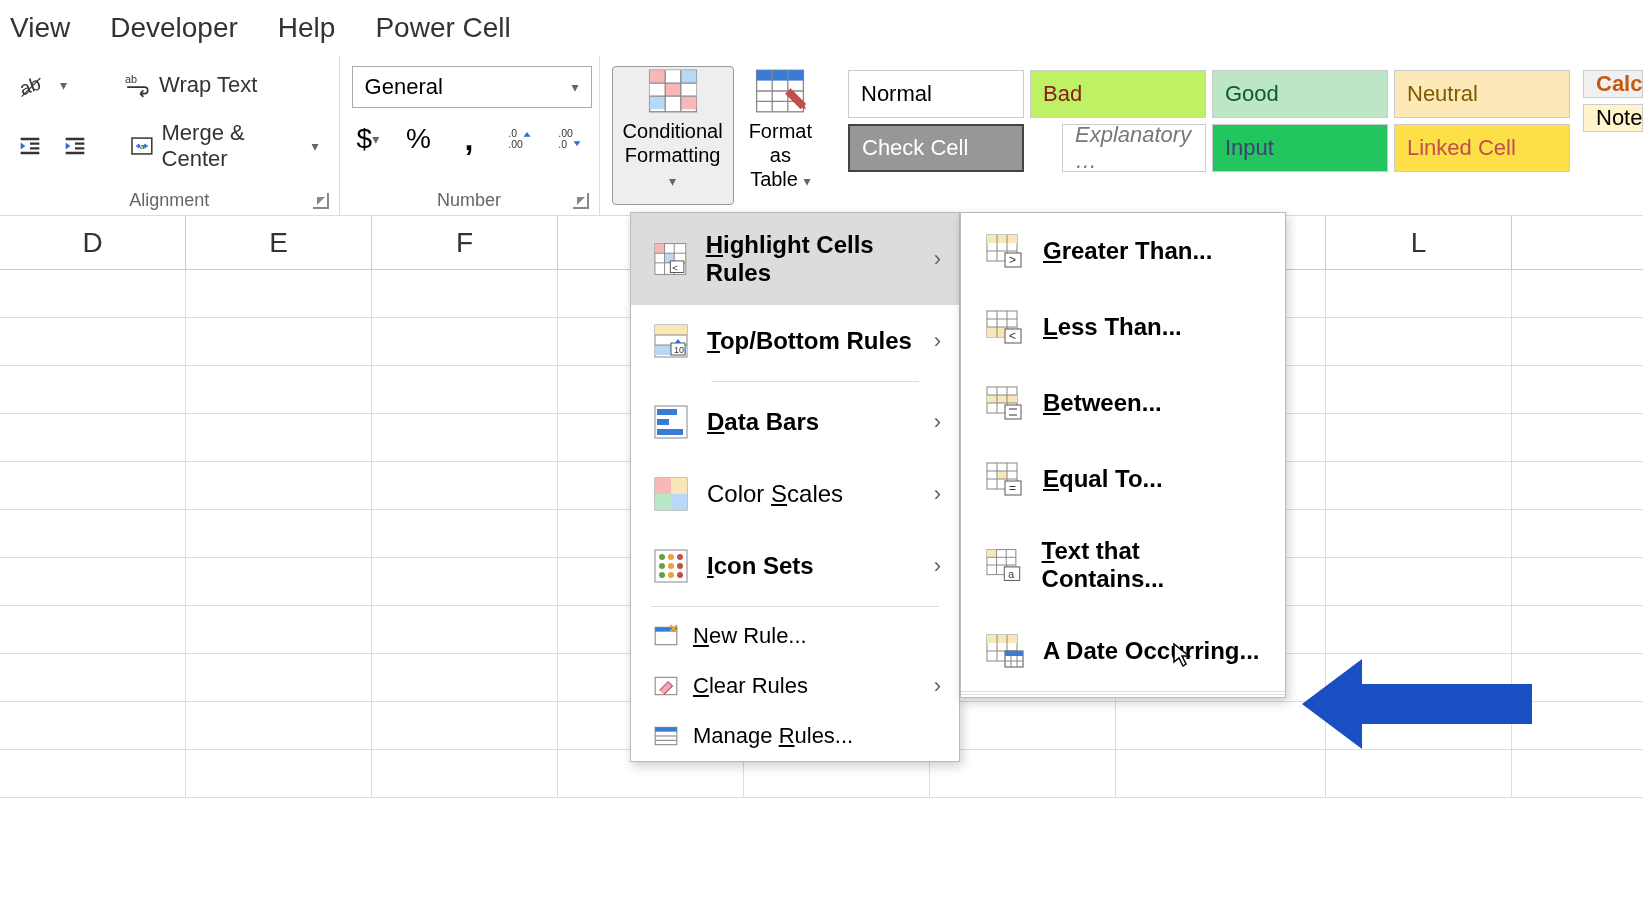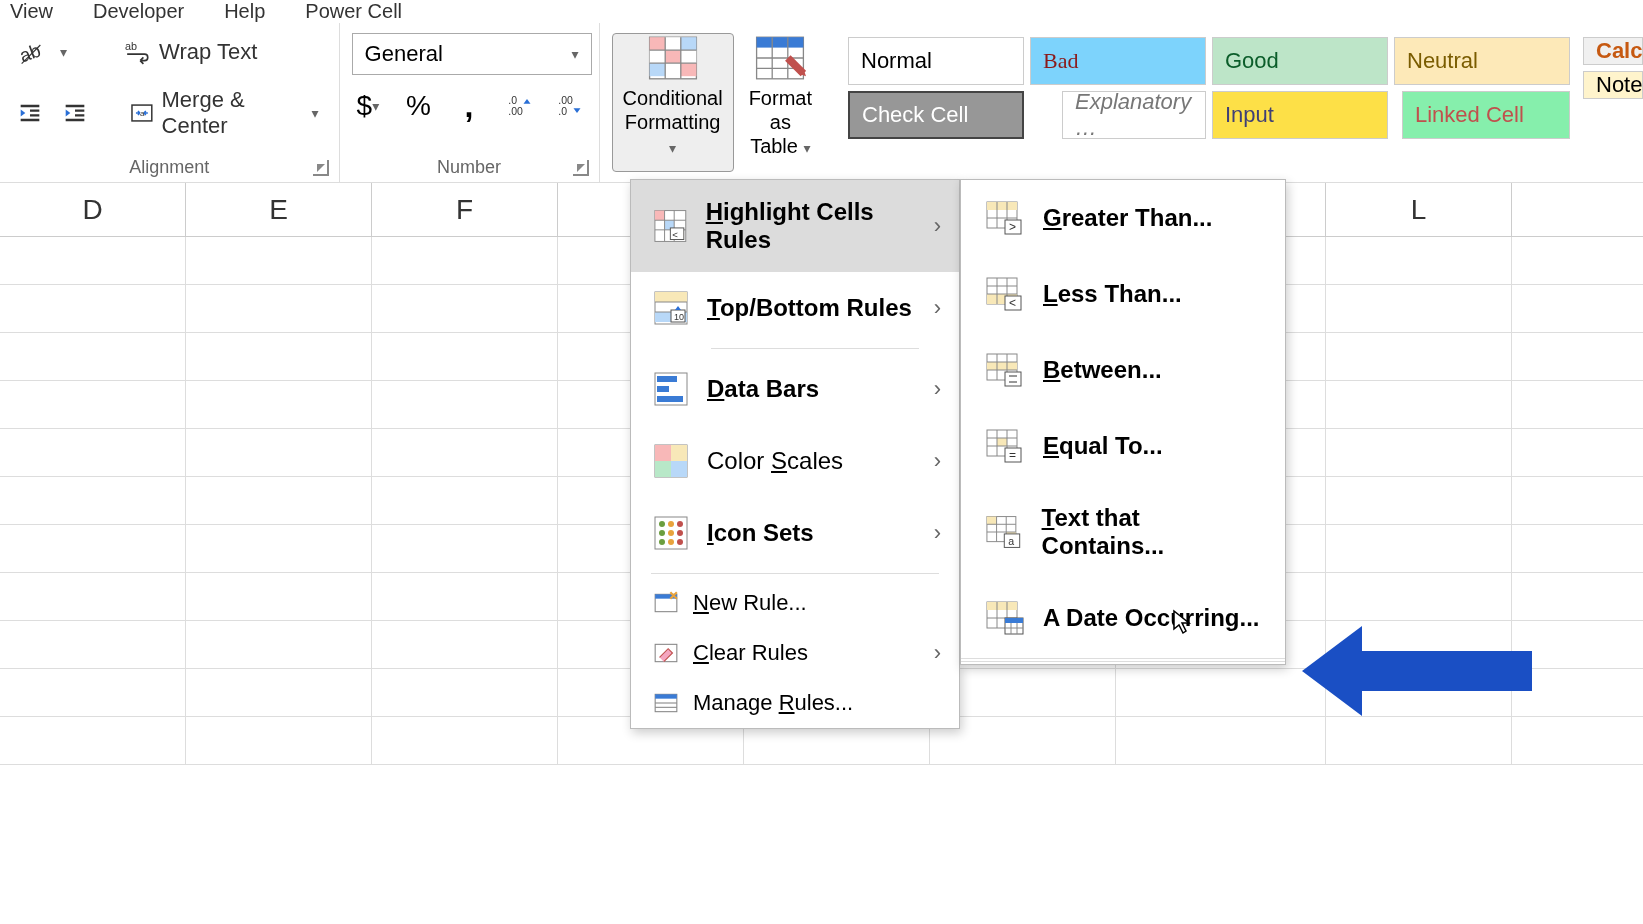--- a/index.html
+++ b/index.html
@@ -1,18 +1,18 @@
 <!DOCTYPE html>
 <html><head>
   <meta charset="utf-8">
   <style>
     * { margin: 0; padding: 0; box-sizing: border-box; font-family: 'Segoe UI', Tahoma, sans-serif; }
     body { background: #fff; overflow: hidden; width: 1643px; height: 924px; }
     
-    .menubar { display: flex; gap: 40px; padding: 0 10px; font-size: 20px; color: #333; }
+    .menubar { display: flex; gap: 40px; padding: 12px 10px; font-size: 28px; color: #333; }
     .menubar-item { cursor: pointer; }
     
     .ribbon { display: flex; height: 160px; border-bottom: 1px solid #ddd; }
     
     .ribbon-group { padding: 10px 12px; position: relative; border-right: 1px solid transparent; }
     .ribbon-group.bordered { border-right: 1px solid #ddd; }
     .group-label { position: absolute; bottom: 4px; left: 50%; transform: translateX(-50%); font-size: 18px; color: #666; }
     .launcher { position: absolute; bottom: 6px; right: 10px; width: 16px; height: 16px; border-right: 2px solid #888; border-bottom: 2px solid #888; cursor: pointer; }
     .launcher::after { content:""; position:absolute; right:2px; bottom:2px; width:0;height:0; border:4px solid transparent; border-left-color:#888; border-top-color:#888;}
     
@@ -26,27 +26,27 @@
     .number-format-dd { width: 240px; height: 42px; border: 1px solid #aaa; background:#fff; display:flex; align-items:center; justify-content:space-between; padding:0 12px; font-size:22px; cursor:pointer; }
     
     .large-btn { display:flex; flex-direction:column; align-items:center; gap:4px; padding:0 10px; cursor:pointer; border:1px solid transparent; border-radius:4px; }
     .large-btn.active { border:1px solid #999; background:#eee; }
     .large-btn-label { font-size:20px; text-align:center; line-height:1.2; }
     .large-icon { width:52px; height:48px; }
     
     .styles-gallery { display:grid; grid-template-columns: repeat(4, 176px); grid-auto-rows: 48px; gap:6px; padding-top:4px; }
     .style-cell { border:1px solid #ccc; display:flex; align-items:center; padding:0 12px; font-size:22px; cursor:pointer; }
     .style-normal { background:#fff; color:#000; }
-    .style-bad { background:#7dd3fc; color:#8b1a1a;font-family:Liberation Serif, serif; }
+    .style-bad { background:#bef264; color:#8b1a1a; }
     .style-good { background:#bde5c8; color:#0b5d2a; }
     .style-neutral { background:#fde9b8; color:#7a5c00; }
     .style-check { background:#979797; color:#fff; border:2px solid #444; }
     .style-explanatory { background:#fff; color:#777; font-style:italic;margin-left:32px; }
-    .style-input { background:#fde047; color:#3f3f76; }
-    .style-linked { background:#86efac; color:#c0504d;margin-left:8px; }
+    .style-input { background:#22c55e; color:#3f3f76; }
+    .style-linked { background:#fde047; color:#c0504d; }
     .style-calc { background:#f0f0f0; color:#c65911; font-weight:bold; }
     .style-note { background:#fff4cc; color:#000; }
     
     .sheet-area { position:relative; height: 720px; }
     .col-headers { display:flex; height:54px; border-bottom:1px solid #ccc; }
     .col-header { width:186px; border-right:1px solid #ccc; display:flex; align-items:center; justify-content:center; font-size:28px; color:#333; background:#fff; }
     .rows { }
     .row { display:flex; height:48px; border-bottom:1px solid #ddd; }
     .cell { width:186px; border-right:1px solid #ddd; }
     

